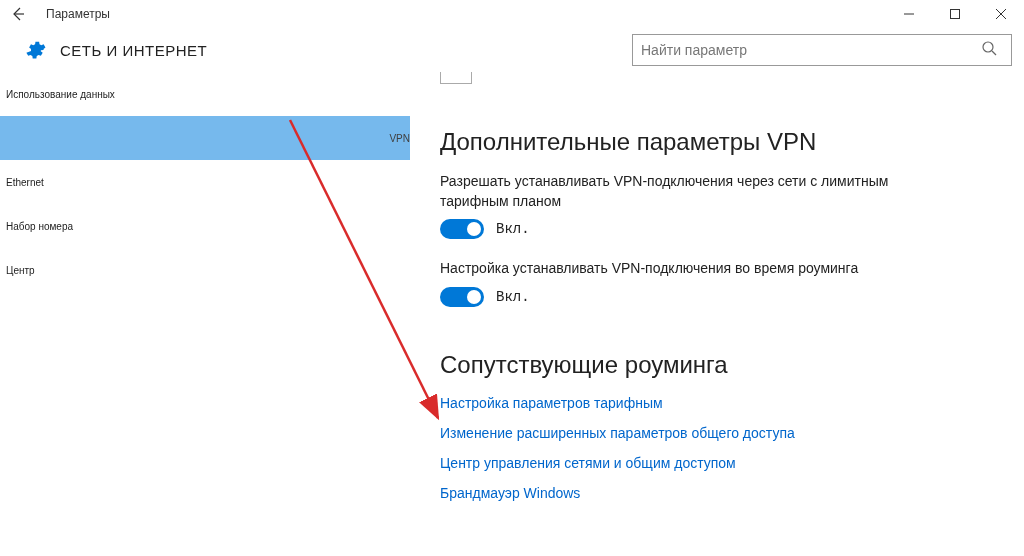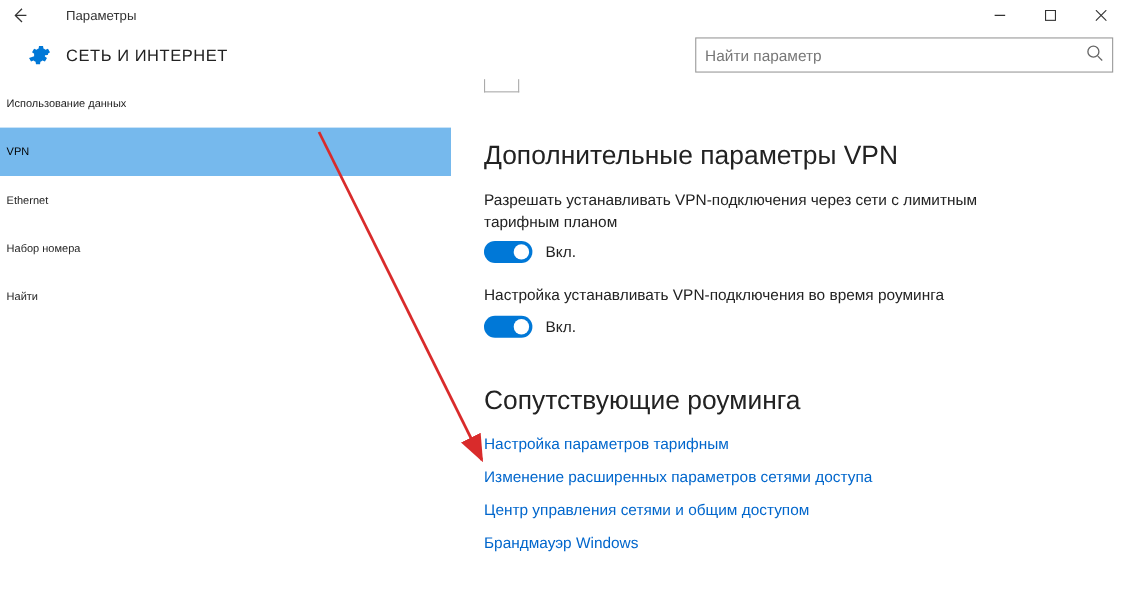--- a/index.html
+++ b/index.html
@@ -16,21 +16,21 @@
       display: flex;
       align-items: center;
       justify-content: space-between;
       padding: 0 0 0 8px;
       font-size: 12px;
       color: #333;
     }
     .titlebar-left {
       display: flex;
       align-items: center;
-      gap: 32px;
+      gap: 18px;
     }
     .back-arrow {
       width: 20px;
       height: 20px;
       display: flex;
       align-items: center;
       justify-content: center;
       cursor: pointer;
     }
     .titlebar-controls {
@@ -69,21 +69,20 @@
       color: #222;
       text-transform: uppercase;
     }
     .search-box {
       width: 380px;
       height: 32px;
       border: 1px solid #999;
       display: flex;
       align-items: center;
       padding: 0 8px;
-      justify-content: space-between;
     }
     .search-input {
       border: none;
       outline: none;
       font-size: 14px;
       width: 340px;
       background: transparent;
     }
     .search-input::placeholder {
       color: #777;
@@ -100,21 +99,22 @@
       height: 44px;
       display: flex;
       align-items: center;
       padding-left: 6px;
       font-size: 10px;
       color: #222;
       cursor: pointer;
     }
     .sidebar-item.selected {
       background: #76b9ed;
-      color: #000000;
+      color: #404040;
+      justify-content: flex-end;
     }
     .main {
       flex: 1;
       padding: 0 20px 0 30px;
       position: relative;
     }
     .partial-top {
       width: 32px;
       height: 12px;
       border: 1px solid #aaa;
@@ -134,20 +134,21 @@
       color: #222;
       line-height: 1.4;
       margin-bottom: 8px;
       max-width: 520px;
     }
     .toggle-row {
       display: flex;
       align-items: center;
       gap: 12px;
       margin-bottom: 20px;
+      font-family: Liberation Mono, monospace;
     }
     .toggle {
       width: 44px;
       height: 20px;
       border-radius: 10px;
       background: #0078d7;
       position: relative;
       cursor: pointer;
     }
     .toggle::after {
@@ -243,21 +244,21 @@
     <div class="sidebar-item selected">
         <span>VPN</span>
       </div>
     <div class="sidebar-item">
         <span>Ethernet</span>
       </div>
     <div class="sidebar-item">
         <span>Набор номера</span>
       </div>
     <div class="sidebar-item">
-        <span>Найти</span>
+        <span>Центр</span>
       </div>
   </div>
 
   <div class="main">
     <div class="partial-top"></div>
 
     <h2 class="section">Дополнительные параметры VPN</h2>
 
     <div class="setting-desc">Разрешать устанавливать VPN-подключения через сети с лимитным тарифным планом</div>
     <div class="toggle-row">
@@ -267,21 +268,21 @@
 
     <div class="setting-desc">Настройка устанавливать VPN-подключения во время роуминга</div>
     <div class="toggle-row">
       <div class="toggle"></div>
       <span class="toggle-label">Вкл.</span>
     </div>
 
     <div class="related-section">
       <h2 class="section">Сопутствующие роуминга</h2>
       <a class="link">Настройка параметров тарифным</a>
-      <a class="link">Изменение расширенных параметров сетями доступа</a>
+      <a class="link">Изменение расширенных параметров общего доступа</a>
       <a class="link">Центр управления сетями и общим доступом</a>
       <a class="link">Брандмауэр Windows</a>
     </div>
   </div>
 </div>
 
 <svg class="arrow-overlay" width="1024" height="556">
   <defs>
     <marker id="arrowhead" markerWidth="10" markerHeight="8" refX="9" refY="4" orient="auto">
       <polygon points="0 0, 10 4, 0 8" fill="#d92b2b"></polygon>

